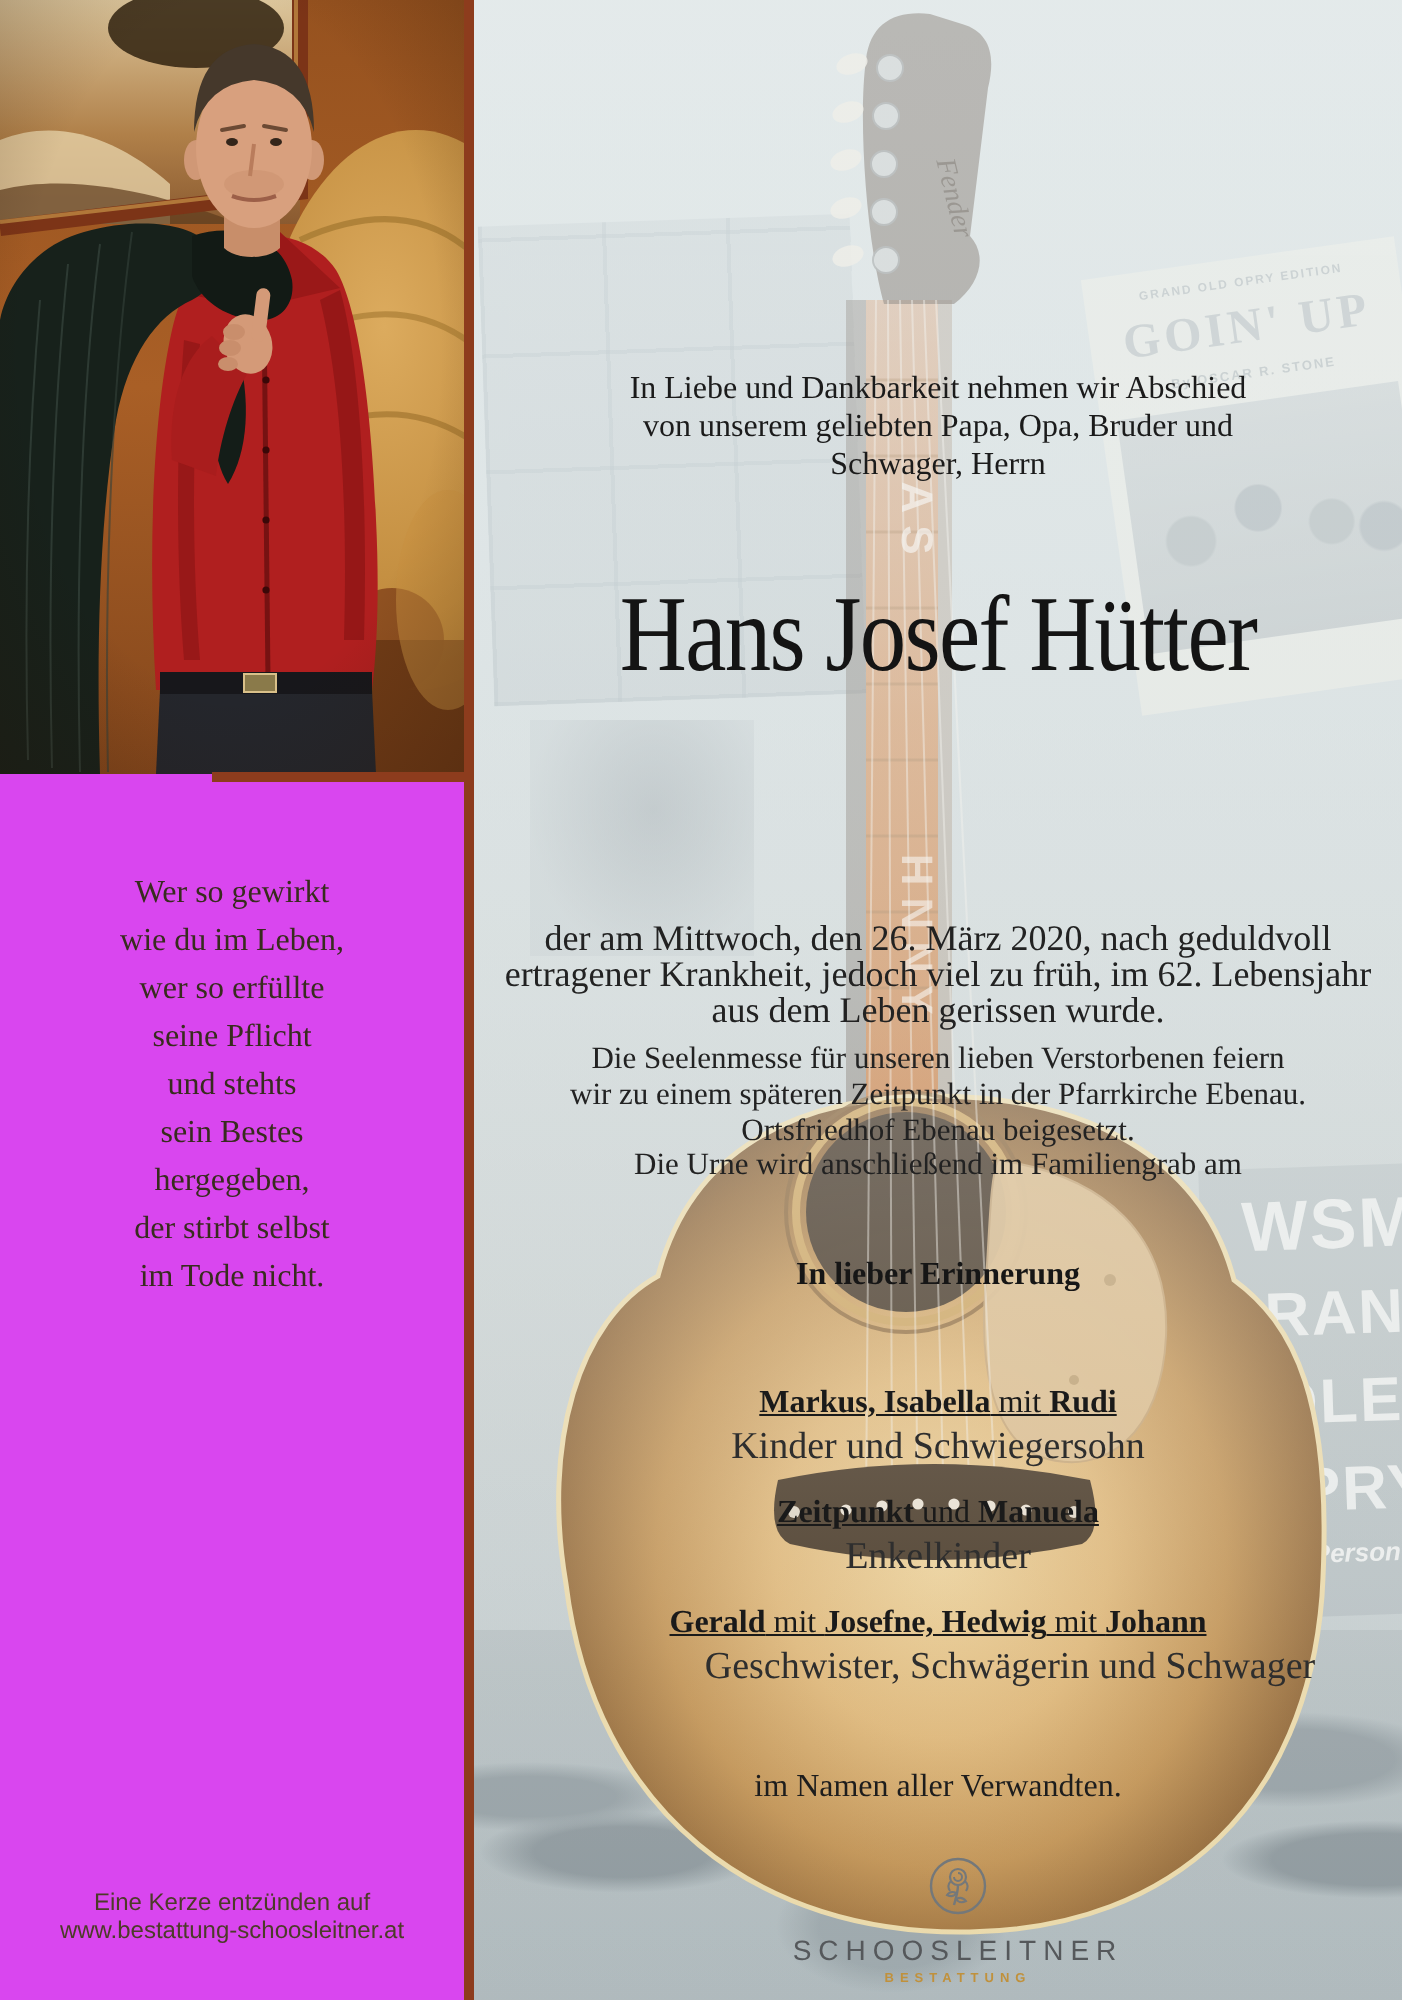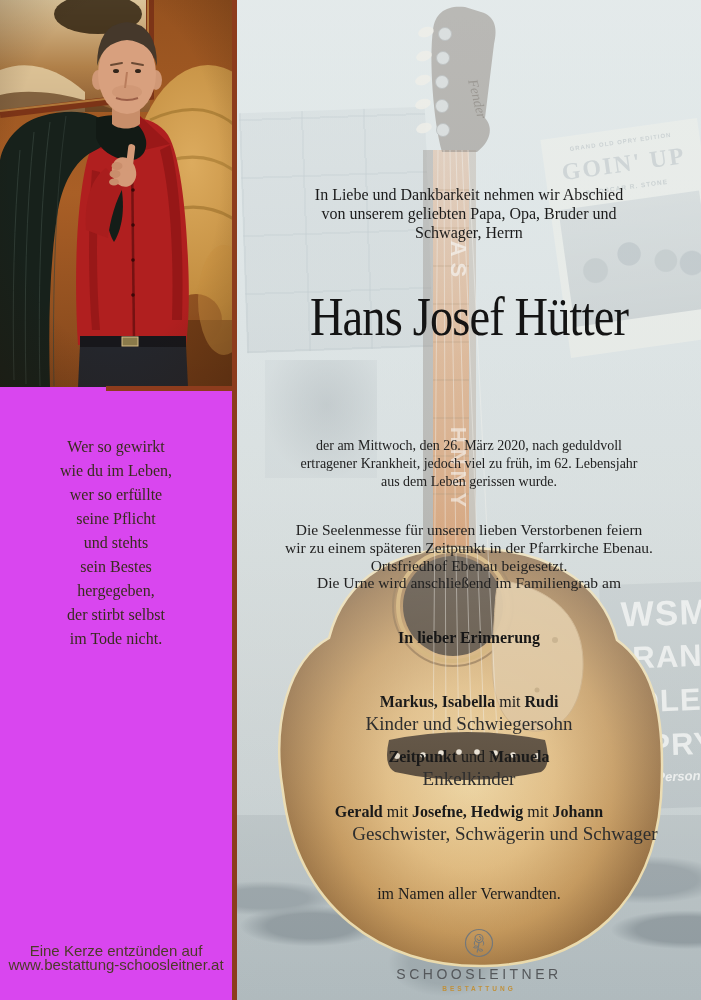--- a/index.html
+++ b/index.html
@@ -5,21 +5,21 @@
   html,body{margin:0;padding:0;background:#888;}
   .card{position:relative;width:701px;height:1000px;margin:0 auto;background:#f3ecd9;
         font-family:"Liberation Serif","DejaVu Serif",serif;overflow:hidden;}
   
   .photo-wrap{position:absolute;left:0;top:0;width:232px;height:387px;overflow:hidden;}
   .left-panel{position:absolute;left:0;top:387px;width:232px;height:613px;background:#d946ef;}
   .poem{position:absolute;left:0;top:48px;width:232px;text-align:center;
         font-size:16px;line-height:24px;color:#382c1e;}
   .left-footer{position:absolute;left:0;bottom:28px;width:232px;text-align:center;
         font-family:"Liberation Sans","DejaVu Sans",sans-serif;
-        font-size:15px;line-height:14px;color:#4c3b28;}
+        font-size:12px;line-height:14px;color:#4c3b28;}
   
   .v-line{position:absolute;left:232px;top:0;width:5px;height:1000px;background:#8d3c1d;}
   .h-line{position:absolute;left:106px;top:386px;width:254px;height:5px;background:#8d3c1d;}
   
   .right-panel{position:absolute;left:237px;top:0;width:464px;height:1000px;overflow:hidden;
         background:linear-gradient(180deg,#d3dcdd 0%,#cbd5d7 28%,#c6d0d2 55%,#c2cccf 78%,#bcc7ca 100%);}
   .grid-photo{position:absolute;left:6px;top:110px;width:186px;height:240px;opacity:.5;transform:rotate(-2deg);
         background:repeating-linear-gradient(0deg,rgba(110,130,140,.4) 0 2px,transparent 2px 58px),
                    repeating-linear-gradient(90deg,rgba(110,130,140,.4) 0 2px,transparent 2px 62px),
                    linear-gradient(#b5c0c4,#adb8bc);}
@@ -54,24 +54,24 @@
   .guitar-svg{position:absolute;left:0;top:0;width:464px;height:1000px;}
   .fade{position:absolute;left:0;top:0;width:464px;height:1000px;pointer-events:none;
         background:linear-gradient(180deg,rgba(244,248,248,.50) 0%,rgba(244,248,248,.46) 30%,
                    rgba(243,245,243,.40) 50%,rgba(242,240,234,.28) 68%,
                    rgba(240,236,228,.14) 84%,rgba(238,233,224,.06) 100%);}
   
   .content{position:absolute;left:0;top:0;width:464px;height:1000px;color:#1e1e1e;text-align:center;}
   .content div{position:absolute;width:100%;}
   .intro{top:185px;font-size:16px;line-height:19px;color:#1b1b1b;}
   .big-name{top:288px;font-size:54px;line-height:58px;color:#141414;transform:scaleX(.86);letter-spacing:-1px;}
-  .death{top:437px;font-size:14px;line-height:17.8px;color:#222;}
+  .death{top:461px;font-size:18px;line-height:17.8px;color:#222;}
   .service{top:521px;font-size:15.5px;line-height:17.8px;color:#222;}
   .rem-head{top:629px;font-size:16px;font-weight:bold;color:#161616;}
-  .entry-names{font-size:16px;color:#1a1a1a;}
+  .entry-names{font-size:16px;color:#1a1a1a;text-decoration:underline;}
   .entry-names b{font-weight:bold;}
   .entry-role{font-size:19px;color:#2e2e2e;}
   .e1n{top:693px;} .e1r{top:713px;}
   .e2n{top:748px;} .e2r{top:768px;}
   .e3n{top:803px;} .e3r{top:823px;padding-left:36px;}
   .closing{top:885px;font-size:16px;color:#1d1d1d;}
   
   .brand{position:absolute;left:0;top:928px;width:484px;text-align:center;
          font-family:Liberation Sans, sans-serif;}
   .brand-name{font-size:14px;letter-spacing:3.5px;color:#55585b;margin-top:2px;}

